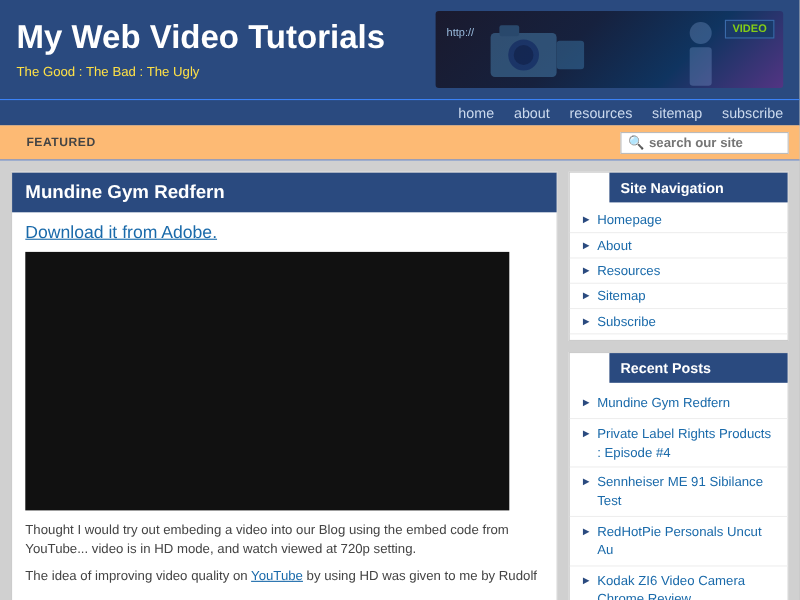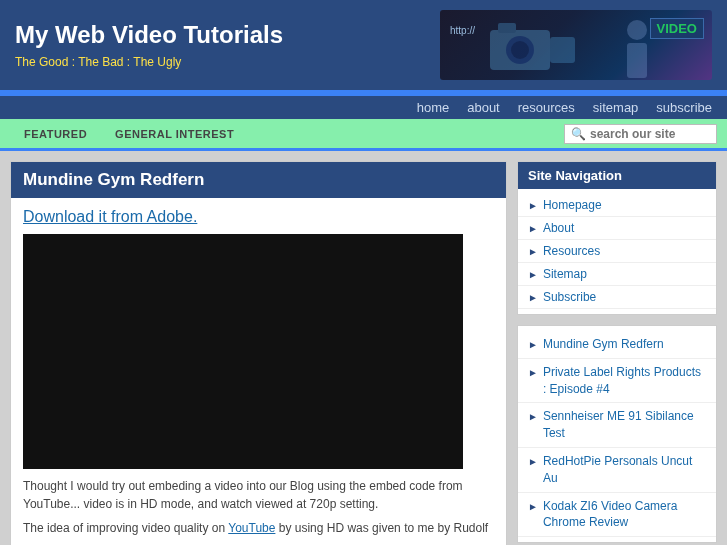--- a/index.html
+++ b/index.html
@@ -10,77 +10,77 @@
       background: #2a4a7f;
       display: flex;
       align-items: center;
       padding: 10px 15px;
       min-height: 90px;
     }
     #header-left {
       flex: 1;
     }
     #site-title {
-      font-size: 24px;
+      font-size: 30px;
       font-weight: bold;
       color: #fff;
       margin-bottom: 6px;
     }
     #site-tagline {
       font-size: 12px;
       color: #fde047;
     }
     #header-banner {
-      width: 272px;
+      width: 316px;
       height: 70px;
       background: linear-gradient(135deg, #1a1a2e 0%, #16213e 40%, #0f3460 70%, #533483 100%);
       border-radius: 3px;
       position: relative;
       overflow: hidden;
       display: flex;
       align-items: center;
       justify-content: flex-end;
     }
     #banner-video-label {
       position: absolute;
       right: 8px;
       top: 8px;
       background: #1a3a6a;
-      color: #22c55e;
-      font-size: 13px;
+      color: #84cc16;
+      font-size: 10px;
       font-weight: bold;
       padding: 2px 6px;
       border: 1px solid #3a6aaa;
     }
     #banner-url {
       position: absolute;
       left: 10px;
       top: 15px;
       color: #99bbdd;
       font-size: 10px;
     }
     
     #nav-bar {
       background: #2a4a7f;
-      border-top: 6px solid #3b82f6;
+      border-top: 1px solid #3b82f6;
       padding: 4px 15px;
       display: flex;
       justify-content: flex-end;
       gap: 18px;
     }
     #nav-bar a {
       color: #ccdaee;
       text-decoration: none;
       font-size: 13px;
     }
 
     
     #sub-nav {
-      background: #86efac;
-      border-bottom: 3px solid #3b82f6;
+      background: #fdba74;
+      border-bottom: 1px solid #3b82f6;
       display: flex;
       align-items: center;
       padding: 0 10px;
       height: 32px;
     }
     #sub-nav-links {
       display: flex;
       gap: 0;
       flex: 1;
     }
@@ -188,20 +188,21 @@
       background: #fff;
       border: 1px solid #ccc;
       margin-bottom: 10px;
     }
     .sidebar-section-title {
       background: #2a4a7f;
       color: #fff;
       font-size: 13px;
       font-weight: bold;
       padding: 6px 10px;
+      margin-left: 36px;
     }
     .sidebar-nav-list {
       list-style: none;
       padding: 5px 0;
     }
     .sidebar-nav-item {
       padding: 4px 10px;
       font-size: 12px;
       color: #1a6aaa;
       cursor: pointer;
@@ -263,21 +264,20 @@
   <a>home</a>
   <a>about</a>
   <a>resources</a>
   <a>sitemap</a>
   <a>subscribe</a>
 </div>
 
 <div id="sub-nav">
   <div id="sub-nav-links">
     <div class="sub-nav-item">FEATURED</div>
-    <div class="sub-nav-item">GENERAL INTEREST</div>
   </div>
   <div id="search-box-wrap">
     <span id="search-icon-svg">🔍</span>
     <input type="text" id="search-input" placeholder="search our site" style="">
   </div>
 </div>
 
 <div id="main-wrap">
 
   <div id="content-area">
@@ -316,20 +316,21 @@
           <span>Sitemap</span>
         </li>
         <li class="sidebar-nav-item">
           <span class="sidebar-arrow">►</span>
           <span>Subscribe</span>
         </li>
       </ul>
     </div>
 
     <div class="sidebar-section">
+      <div class="sidebar-section-title">Recent Posts</div>
       <ul class="sidebar-nav-list">
         <li class="sidebar-post-item">
           <span class="sidebar-post-arrow">►</span>
           <span>Mundine Gym Redfern</span>
         </li>
         <li class="sidebar-post-item">
           <span class="sidebar-post-arrow">►</span>
           <span>Private Label Rights Products : Episode #4</span>
         </li>
         <li class="sidebar-post-item">

